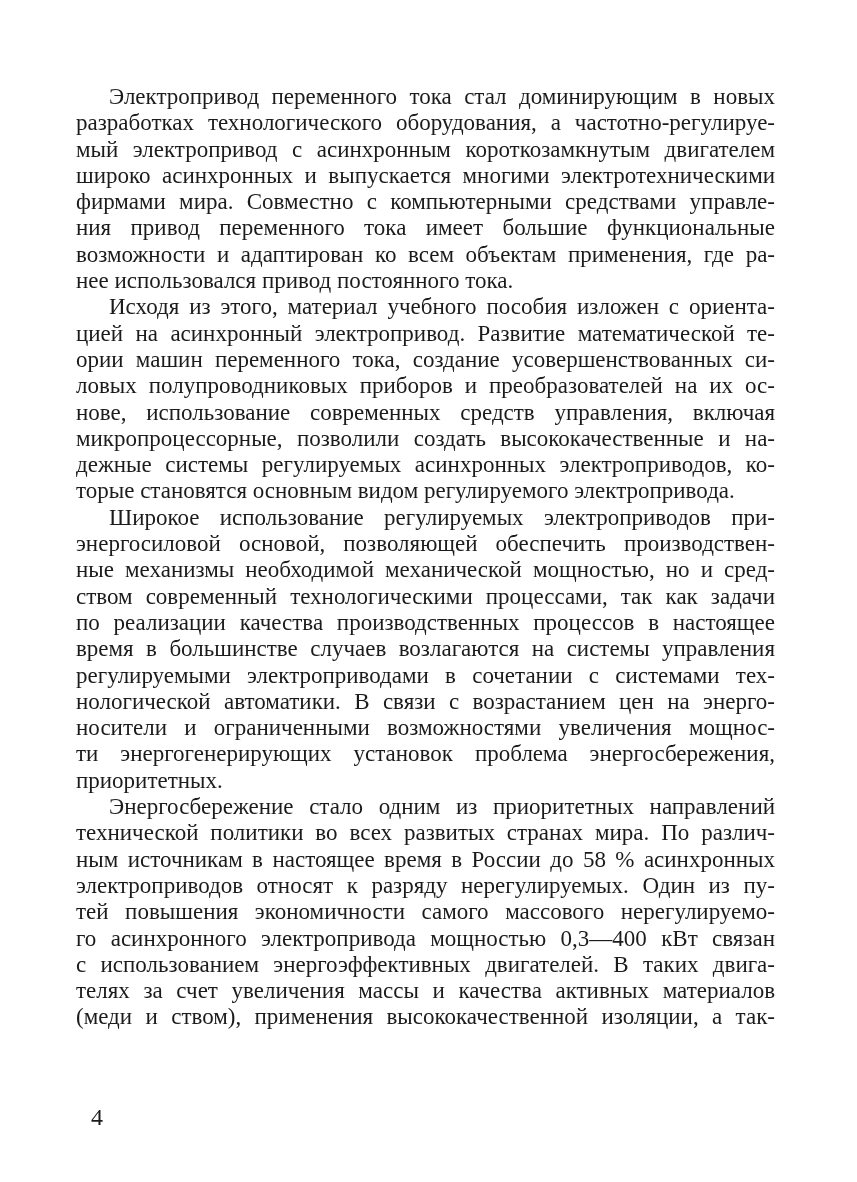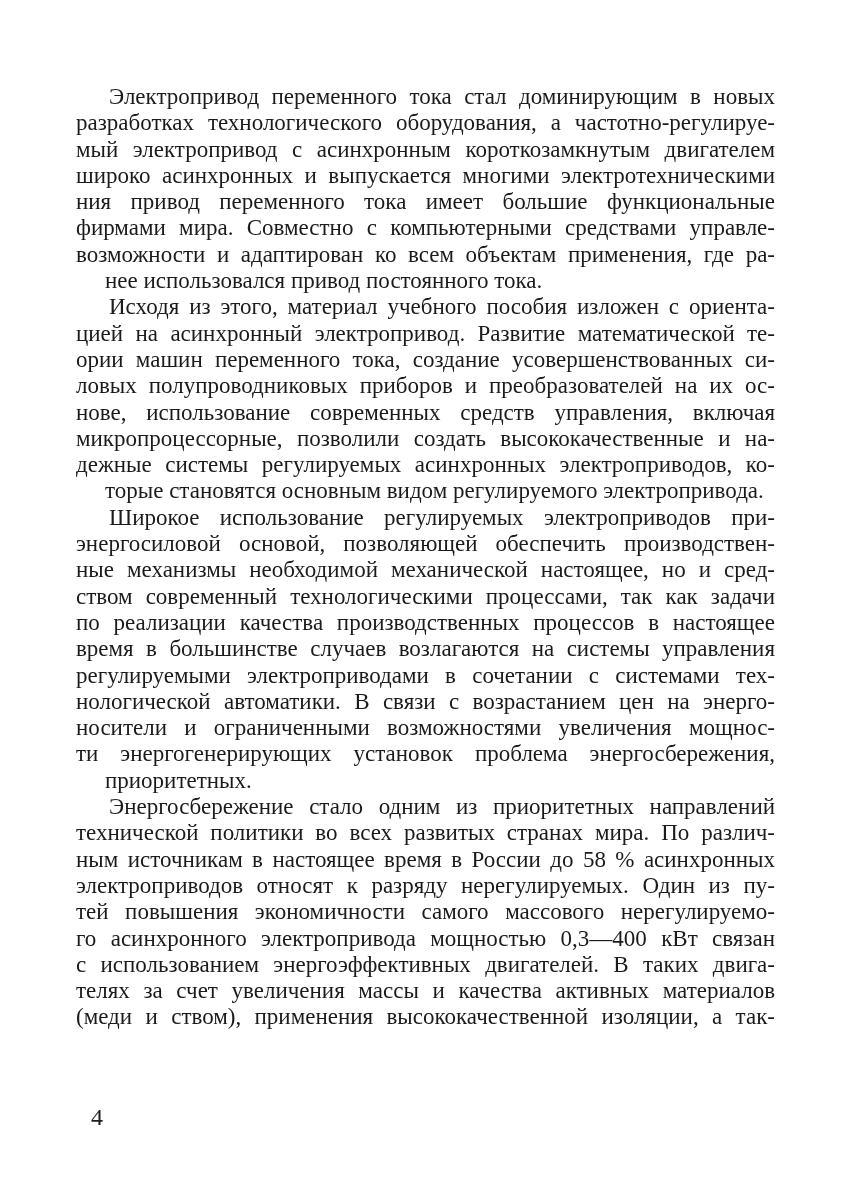--- a/index.html
+++ b/index.html
@@ -35,60 +35,59 @@
   }
   .line {
     text-align: justify;
     text-align-last: justify;
   }
   .line.first {
     text-indent: 33px;
   }
   .line.last {
     text-align-last: left;
-    margin-left: 29px;
   }
   .page-number {
     position: absolute;
     left: 91px;
     top: 1103px;
     font-size: 24px;
     line-height: 28px;
     color: #1b1b1b;
   }
 </style>
 </head>
 <body>
 
 <div class="book-page">
   <div class="text-block" id="paragraphs">
       <div class="paragraph">
         <div class="line first">Электропривод переменного тока стал доминирующим в новых</div>
         <div class="line">разработках технологического оборудования, а частотно-регулируе-</div>
         <div class="line">мый электропривод с асинхронным короткозамкнутым двигателем</div>
         <div class="line">широко асинхронных и выпускается многими электротехническими</div>
+        <div class="line">фирмами мира. Совместно с компьютерными средствами управле-</div>
         <div class="line">ния привод переменного тока имеет большие функциональные</div>
-        <div class="line">фирмами мира. Совместно с компьютерными средствами управле-</div>
         <div class="line">возможности и адаптирован ко всем объектам применения, где ра-</div>
         <div class="line last">нее использовался привод постоянного тока.</div>
       </div>
       <div class="paragraph">
         <div class="line first">Исходя из этого, материал учебного пособия изложен с ориента-</div>
         <div class="line">цией на асинхронный электропривод. Развитие математической те-</div>
         <div class="line">ории машин переменного тока, создание усовершенствованных си-</div>
         <div class="line">ловых полупроводниковых приборов и преобразователей на их ос-</div>
         <div class="line">нове, использование современных средств управления, включая</div>
         <div class="line">микропроцессорные, позволили создать высококачественные и на-</div>
         <div class="line">дежные системы регулируемых асинхронных электроприводов, ко-</div>
         <div class="line last">торые становятся основным видом регулируемого электропривода.</div>
       </div>
       <div class="paragraph">
         <div class="line first">Широкое использование регулируемых электроприводов при-</div>
         <div class="line">энергосиловой основой, позволяющей обеспечить производствен-</div>
-        <div class="line">ные механизмы необходимой механической настоящее, но и сред-</div>
+        <div class="line">ные механизмы необходимой механической мощностью, но и сред-</div>
         <div class="line">ством современный технологическими процессами, так как задачи</div>
         <div class="line">по реализации качества производственных процессов в настоящее</div>
         <div class="line">время в большинстве случаев возлагаются на системы управления</div>
         <div class="line">регулируемыми электроприводами в сочетании с системами тех-</div>
         <div class="line">нологической автоматики. В связи с возрастанием цен на энерго-</div>
         <div class="line">носители и ограниченными возможностями увеличения мощнос-</div>
         <div class="line">ти энергогенерирующих установок проблема энергосбережения,</div>
         <div class="line last">приоритетных.</div>
       </div>
       <div class="paragraph">

